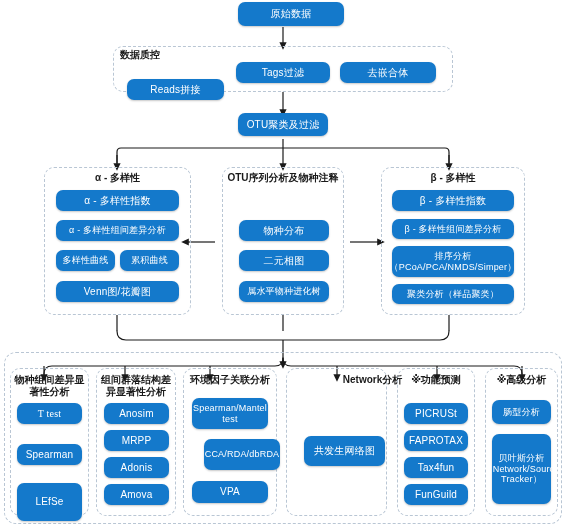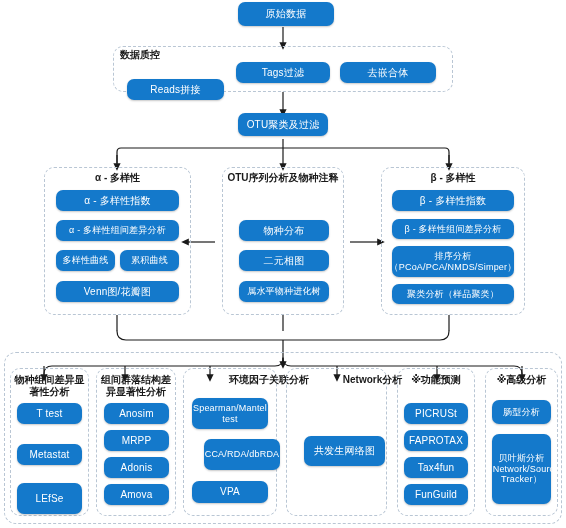--- a/index.html
+++ b/index.html
@@ -110,21 +110,21 @@
       <path d="M522,374 Q522,366 514,366 L291,366 Q283,366 283,358" stroke-linecap="round"></path>
       <line x1="44" y1="366" x2="44" y2="378" marker-end="url(#arrow)"></line>
       <line x1="125" y1="366" x2="125" y2="378" marker-end="url(#arrow)"></line>
       <line x1="210" y1="366" x2="210" y2="378" marker-end="url(#arrow)"></line>
       <line x1="337" y1="366" x2="337" y2="378" marker-end="url(#arrow)"></line>
       <line x1="437" y1="366" x2="437" y2="378" marker-end="url(#arrow)"></line>
       <line x1="522" y1="366" x2="522" y2="378" marker-end="url(#arrow)"></line>
     </g>
   </svg>
 
-  <div class="pill" style="left:238px; top:2px; width:96px; height:24px;">原始数据</div>
+  <div class="pill" style="left:238px; top:2px; width:106px; height:24px;">原始数据</div>
 
   <div class="group" style="left:113px; top:46px; width:340px; height:46px;"></div>
   <div class="group-title left" style="left:120px; top:49px; width:120px;">数据质控</div>
   <div class="pill" style="left:127px; top:62px; width:97px; height:21px;margin-top:17px;">Reads拼接</div>
   <div class="pill" style="left:236px; top:62px; width:94px; height:21px;">Tags过滤</div>
   <div class="pill" style="left:340px; top:62px; width:96px; height:21px;">去嵌合体</div>
 
   <div class="pill" style="left:238px; top:113px; width:90px; height:23px;">OTU聚类及过滤</div>
 
   <div class="group" style="left:44px; top:167px; width:147px; height:148px;"></div>
@@ -145,33 +145,33 @@
   <div class="group-title" style="left:381px; top:172px; width:144px;">β - 多样性</div>
   <div class="pill" style="left:392px; top:190px; width:122px; height:21px;">β - 多样性指数</div>
   <div class="pill small" style="left:392px; top:219px; width:122px; height:20px;">β - 多样性组间差异分析</div>
   <div class="pill small" style="left:392px; top:246px; width:122px; height:31px;">排序分析（PCoA/PCA/NMDS/Simper）</div>
   <div class="pill small" style="left:392px; top:284px; width:122px; height:20px;">聚类分析（样品聚类）</div>
 
   <div class="group outer" style="left:4px; top:352px; width:558px; height:172px;"></div>
 
   <div class="group" style="left:10px; top:368px; width:79px; height:148px;"></div>
   <div class="group-title wrap" style="left:11px; top:374px; width:77px;">物种组间差异显著性分析</div>
-  <div class="pill" style="left:17px; top:403px; width:65px; height:21px;">T test</div>
-  <div class="pill" style="left:17px; top:444px; width:65px; height:21px;">Metastat</div>
-  <div class="pill" style="left:17px; top:483px; width:65px; height:31px;">LEfSe</div>
+  <div class="pill" style="left:17px; top:403px; width:65px; height:21px;font-family:Liberation Serif, serif;">T test</div>
+  <div class="pill" style="left:17px; top:444px; width:65px; height:21px;">Spearman</div>
+  <div class="pill" style="left:17px; top:483px; width:65px; height:38px;">LEfSe</div>
 
   <div class="group" style="left:96px; top:368px; width:80px; height:148px;"></div>
   <div class="group-title wrap" style="left:97px; top:374px; width:78px;">组间群落结构差异显著性分析</div>
   <div class="pill" style="left:104px; top:430px; width:65px; height:21px;">MRPP</div>
   <div class="pill" style="left:104px; top:403px; width:65px; height:21px;">Anosim</div>
   <div class="pill" style="left:104px; top:457px; width:65px; height:21px;">Adonis</div>
   <div class="pill" style="left:104px; top:484px; width:65px; height:21px;">Amova</div>
 
   <div class="group" style="left:183px; top:368px; width:94px; height:148px;"></div>
-  <div class="group-title" style="left:183px; top:374px; width:94px;margin-left:39px;">环境因子关联分析</div>
+  <div class="group-title" style="left:183px; top:374px; width:94px;">环境因子关联分析</div>
   <div class="pill small" style="left:192px; top:398px; width:76px; height:31px;">Spearman/Mantel test</div>
   <div class="pill small" style="left:204px; top:439px; width:76px; height:31px;">CCA/RDA/dbRDA</div>
   <div class="pill" style="left:192px; top:481px; width:76px; height:22px;">VPA</div>
 
   <div class="group" style="left:286px; top:368px; width:101px; height:148px;"></div>
   <div class="group-title" style="left:286px; top:374px; width:101px;margin-left:36px;">Network分析</div>
   <div class="pill" style="left:296px; top:436px; width:81px; height:30px;margin-left:8px;">共发生网络图</div>
 
   <div class="group" style="left:397px; top:368px; width:78px; height:148px;"></div>
   <div class="group-title" style="left:397px; top:374px; width:78px;">※功能预测</div>

